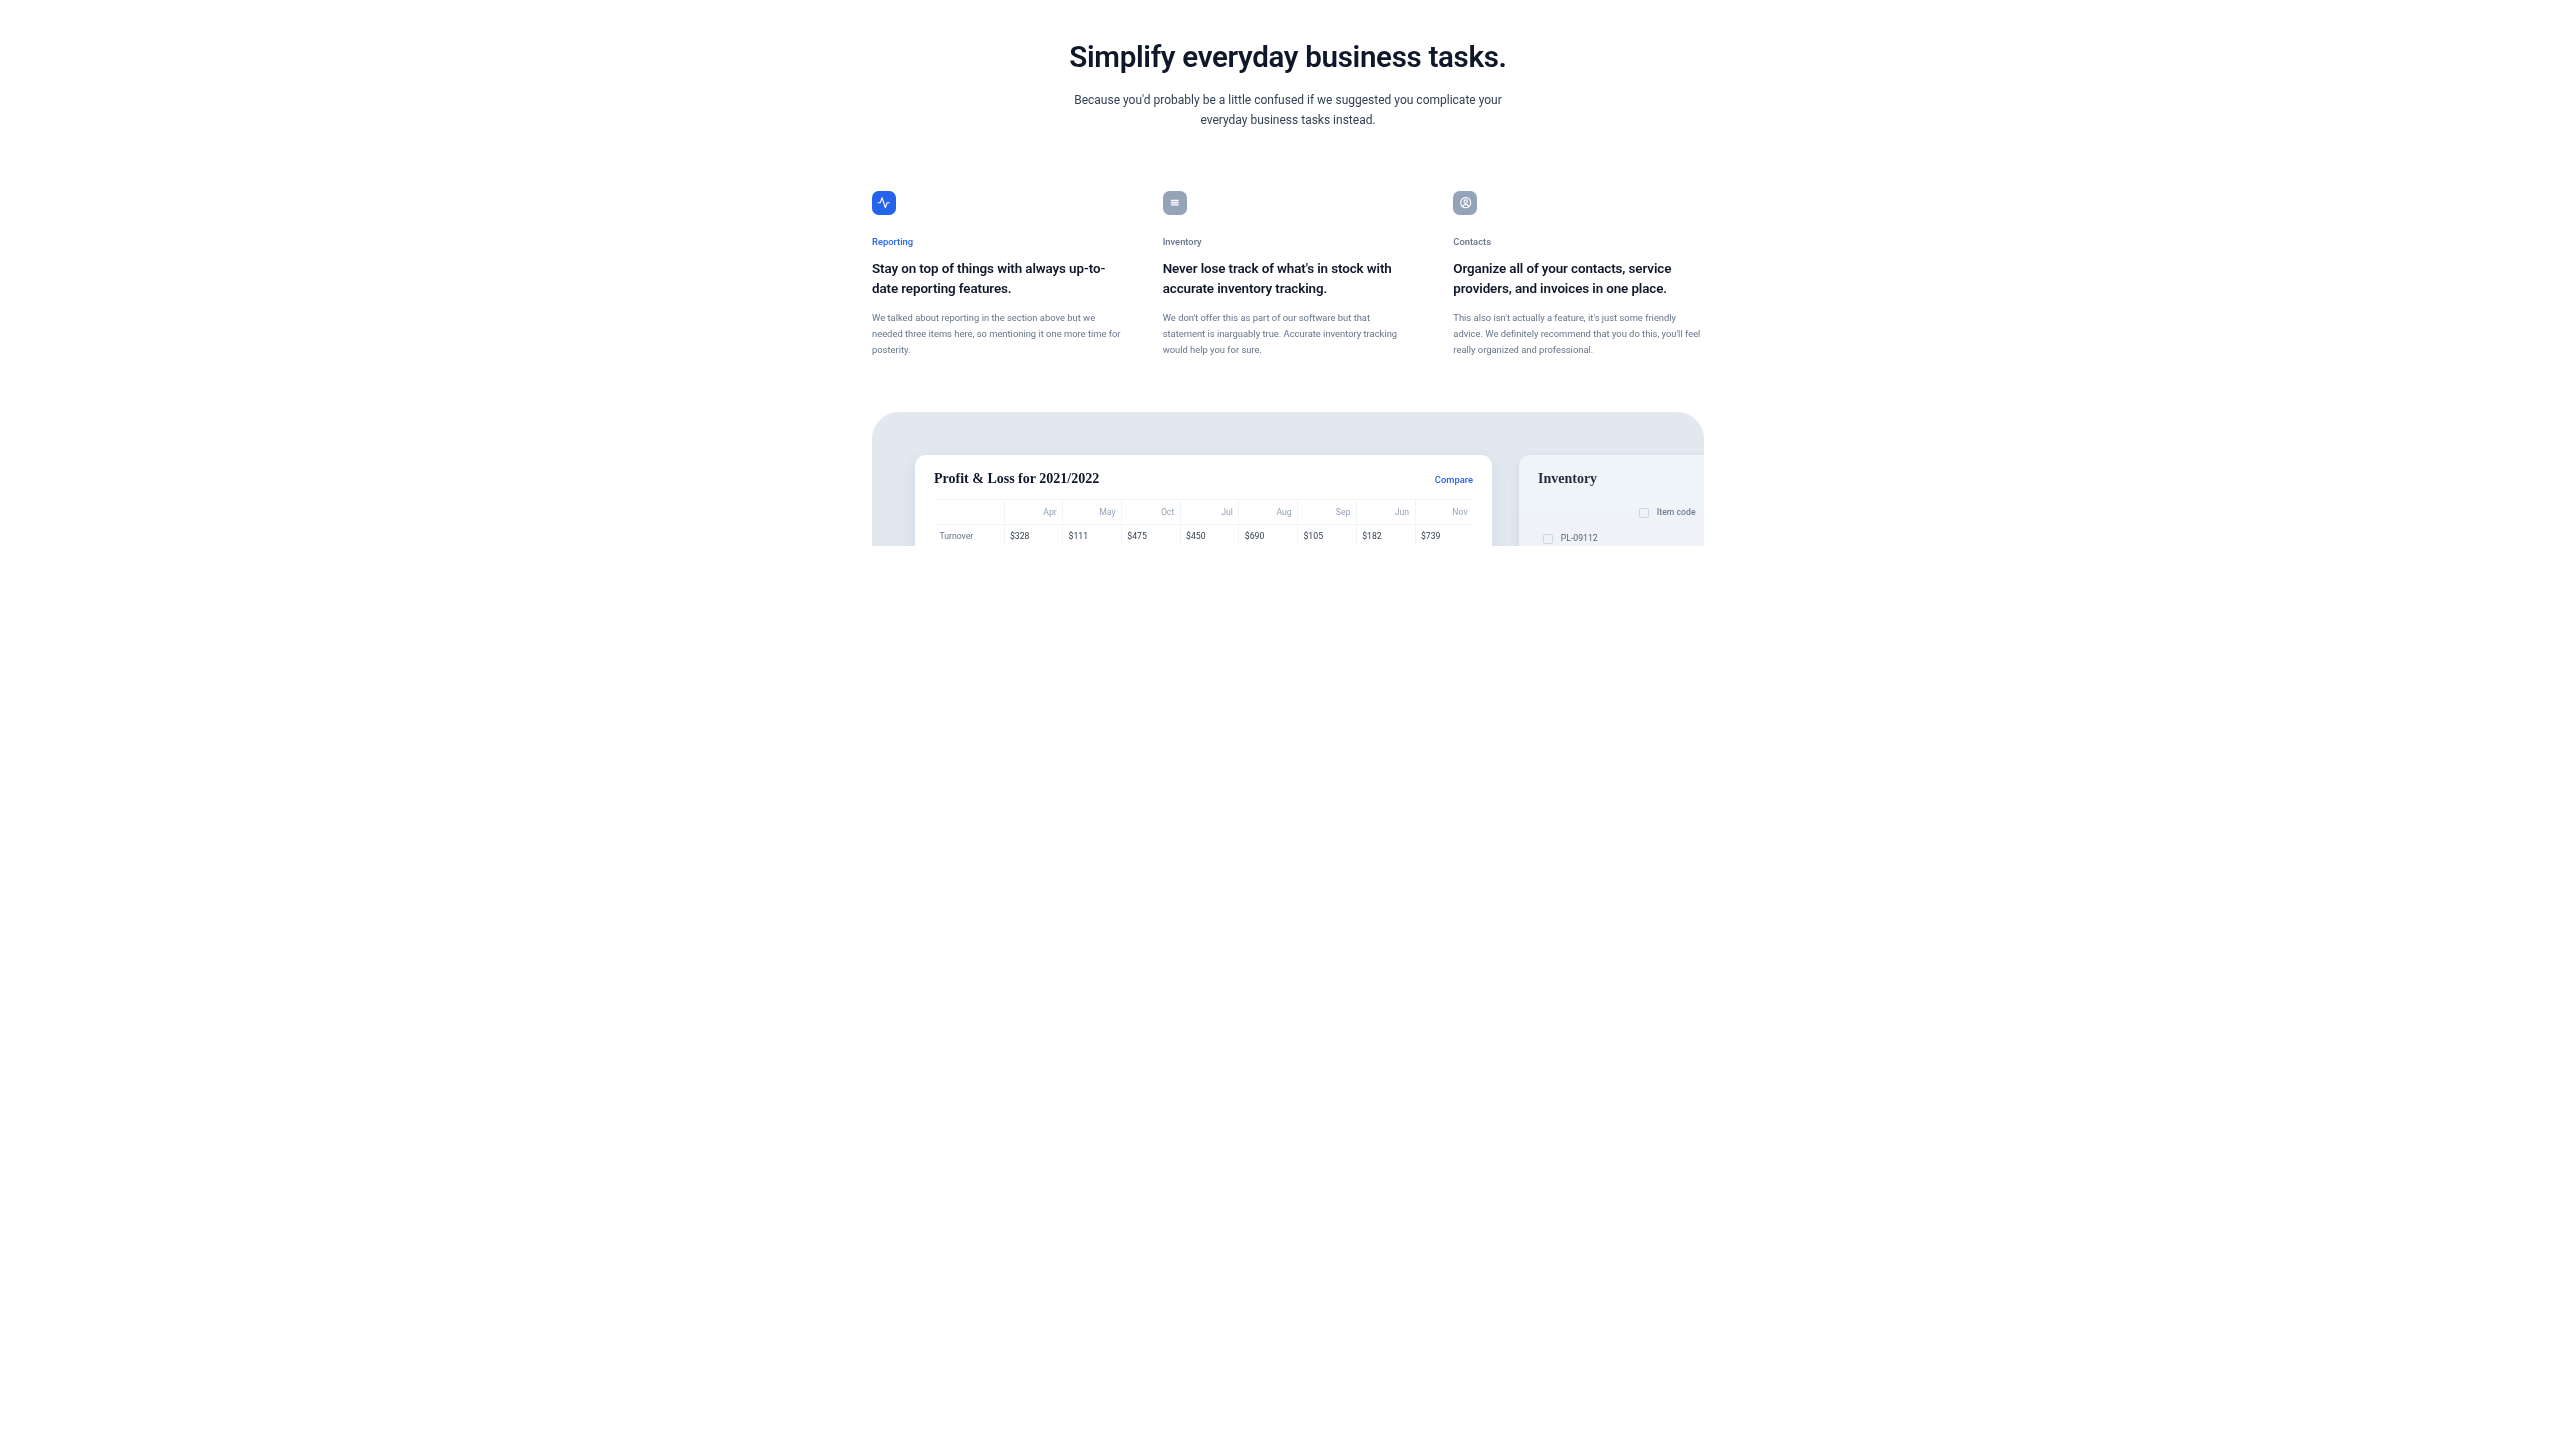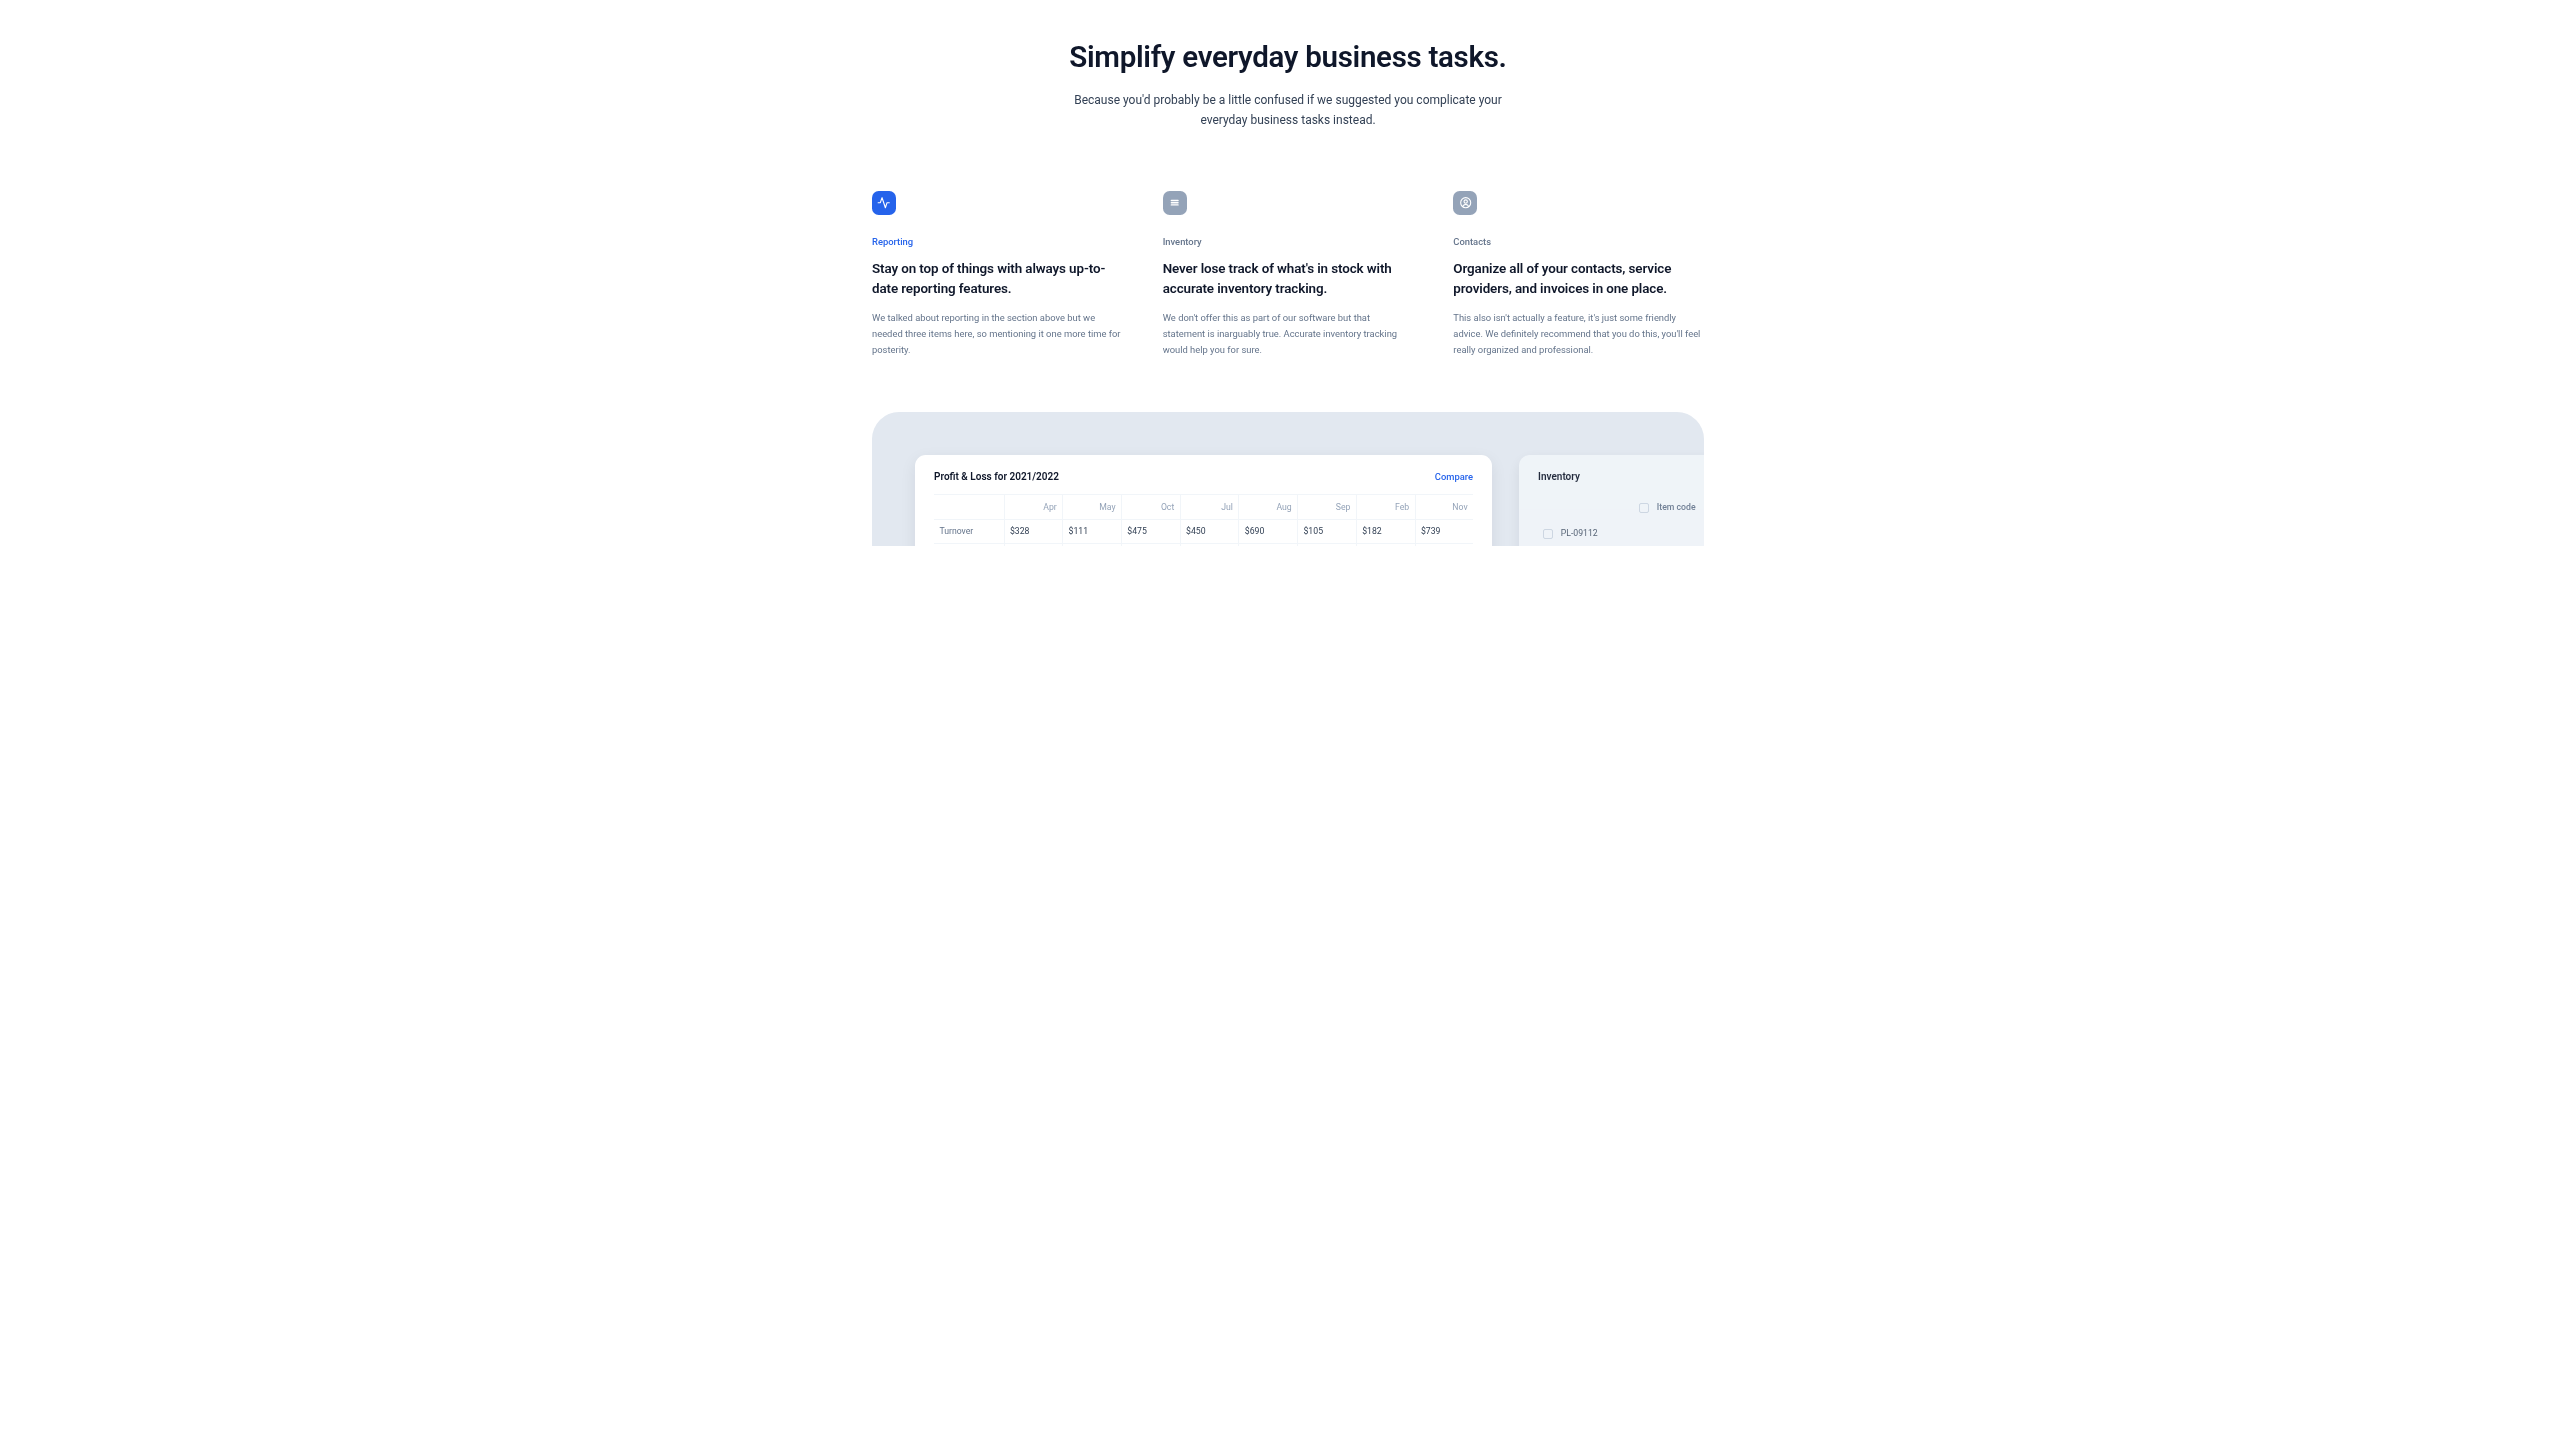--- a/index.html
+++ b/index.html
@@ -91,21 +91,21 @@
   flex-shrink: 0;
 }
 .card.pl { width: 577px; }
 .card.inv { width: 335px; background: #f1f5f9; opacity: 0.9; }
 .card-header {
   display: flex;
   justify-content: space-between;
   align-items: center;
   margin-bottom: 12px;
 }
-.card-title { font-size: 10px; font-weight: 600; color: #0f172a; }
+.card-title { font-size: 14px; font-weight: 600; color: #0f172a; font-family: Liberation Serif, serif; }
 .card-action { font-size: 9.4px; color: #2563eb; font-weight: 500; cursor: pointer; }
 table { width: 100%; border-collapse: collapse; font-size: 8.7px; }
 th {
   text-align: right;
   font-weight: 400;
   color: #94a3b8;
   padding: 6.7px 5.4px;
   border-top: 0.7px solid #f1f5f9;
   border-left: 0.7px solid #f1f5f9;
 }
@@ -188,21 +188,21 @@
         <table>
           <thead>
             <tr>
               <th></th>
               <th>Apr</th>
               <th>May</th>
               <th>Oct</th>
               <th>Jul</th>
               <th>Aug</th>
               <th>Sep</th>
-              <th>Feb</th>
+              <th>Jun</th>
               <th>Nov</th>
             </tr>
           </thead>
           <tbody>
             <tr>
               <td>Turnover</td>
               <td>$328</td>
               <td>$111</td>
               <td>$475</td>
               <td>$450</td>

